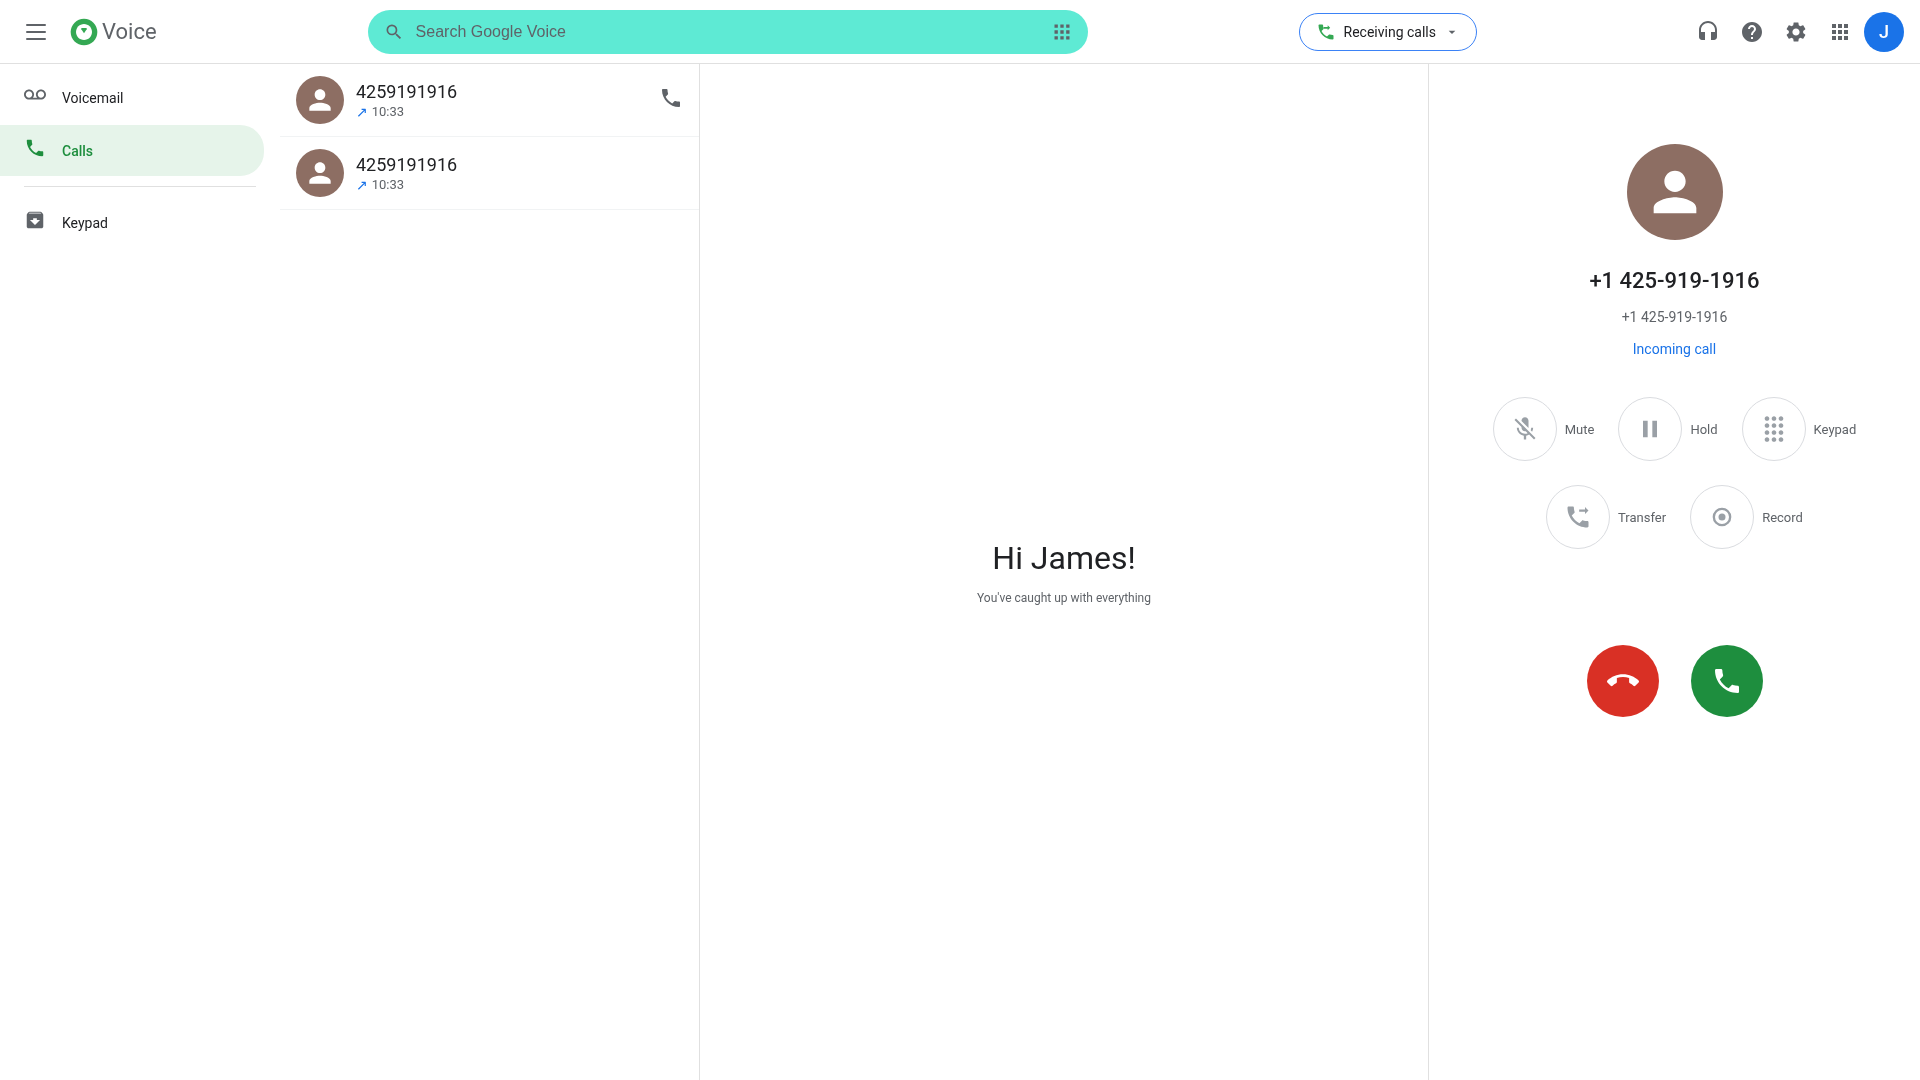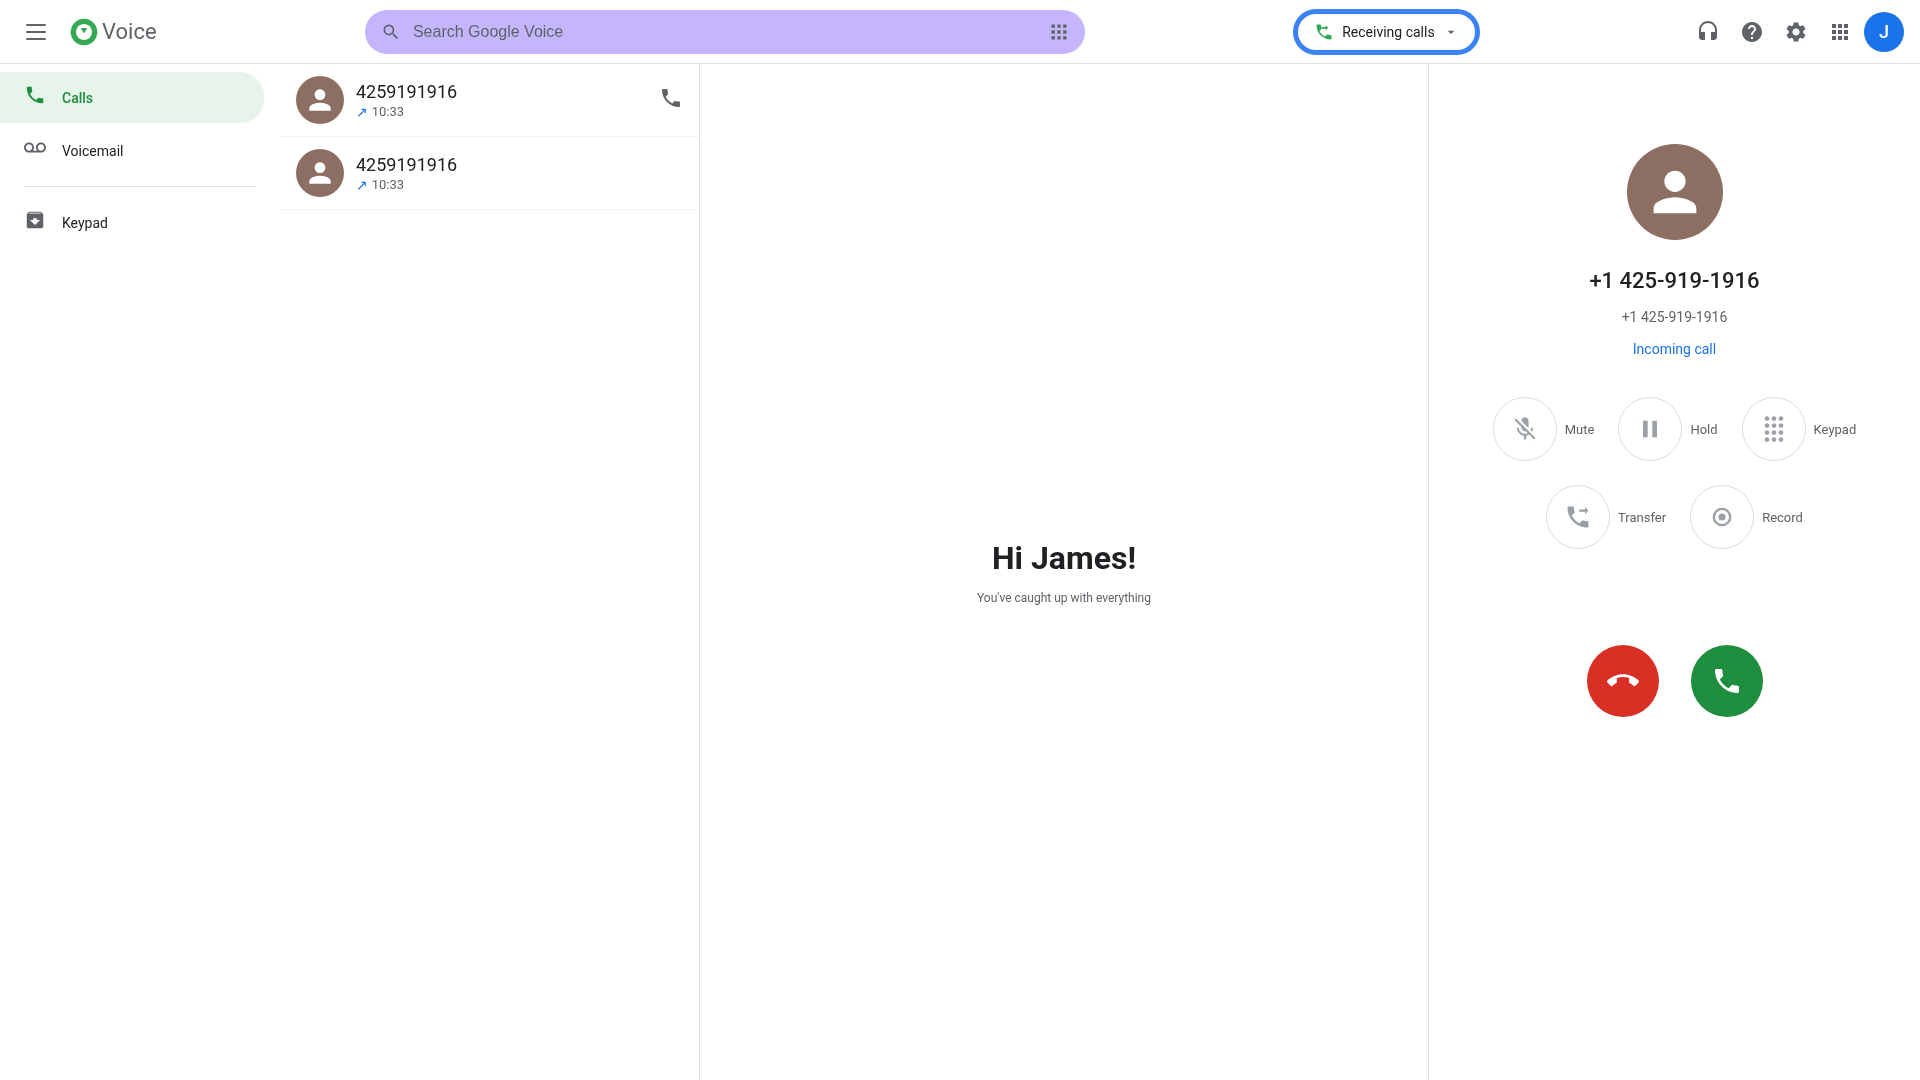--- a/index.html
+++ b/index.html
@@ -9,31 +9,31 @@
     .header {
       display: flex; align-items: center; padding: 0 16px; height: 64px;
       border-bottom: 1px solid #e0e0e0; background: #fff; z-index: 10;
       gap: 12px;
     }
     .header-menu-icon { width: 40px; height: 40px; display: flex; align-items: center; justify-content: center; cursor: pointer; border-radius: 50%; }
     .header-logo { display: flex; align-items: center; gap: 2px; text-decoration: none; }
     .header-logo-text { font-size: 22px; color: #5f6368; font-weight: 400; }
     .search-bar {
       flex: 1; max-width: 720px; height: 44px; border-radius: 24px;
-      background: #c4b5fd; border: none; display: flex; align-items: center;
+      background: #5eead4; border: none; display: flex; align-items: center;
       padding: 0 16px; gap: 12px; margin: 0 auto;
     }
     .search-bar input {
       border: none; background: transparent; outline: none; font-size: 16px;
       color: #202124; flex: 1;
     }
     .search-bar input::placeholder { color: #5f6368; }
     .receiving-calls-btn {
       display: flex; align-items: center; gap: 8px; padding: 8px 16px;
-      border: 5px solid #3b82f6; border-radius: 24px; cursor: pointer;
+      border: 1px solid #3b82f6; border-radius: 24px; cursor: pointer;
       font-size: 14px; color: #202124; background: #fff;
     }
     .header-icons { display: flex; align-items: center; gap: 4px; margin-left: auto; }
     .header-icon-btn {
       width: 40px; height: 40px; border-radius: 50%; display: flex;
       align-items: center; justify-content: center; cursor: pointer; color: #5f6368;
     }
     .avatar {
       width: 40px; height: 40px; border-radius: 50%; background: #1a73e8;
       display: flex; align-items: center; justify-content: center;
@@ -77,21 +77,21 @@
     .call-number { font-size: 18px; color: #202124; font-weight: 400; }
     .call-meta { display: flex; align-items: center; gap: 4px; margin-top: 2px; }
     .call-arrow { color: #1a73e8; font-size: 14px; }
     .call-time { font-size: 13px; color: #5f6368; }
 
     
     .middle-panel {
       flex: 1; display: flex; align-items: center; justify-content: center;
       flex-direction: column; gap: 8px;
     }
-    .greeting { font-size: 32px; color: #202124; font-weight: 700; }
+    .greeting { font-size: 32px; color: #202124; font-weight: 400; }
     .subtext { font-size: 12px; color: #5f6368; margin-top: 6px; }
 
     
     .right-panel {
       width: 492px; border-left: 1px solid #e0e0e0; display: flex;
       flex-direction: column; align-items: center; padding: 32px 24px 40px;
       gap: 16px;
     }
     .caller-avatar {
       width: 96px; height: 96px; border-radius: 50%; background: #8d6e63;
@@ -197,35 +197,35 @@
         <path d="M4 8h4V4H4v4zm6 12h4v-4h-4v4zm-6 0h4v-4H4v4zm0-6h4v-4H4v4zm6 0h4v-4h-4v4zm6-10v4h4V4h-4zm-6 4h4V4h-4v4zm6 6h4v-4h-4v4zm0 6h4v-4h-4v4z"></path>
       </svg>
     </div>
     <div class="avatar">J</div>
   </div>
 </div>
 
 <div class="main">
 
   <div class="sidebar">
+    <div class="sidebar-item">
+      <span class="icon">
+        <svg width="22" height="22" viewBox="0 0 24 24" fill="#5f6368">
+          <path d="M18.5 6C15.46 6 13 8.46 13 11.5c0 1.33.47 2.55 1.26 3.5H9.74c.79-.95 1.26-2.17 1.26-3.5C11 8.46 8.54 6 5.5 6S0 8.46 0 11.5 2.46 17 5.5 17H18.5c3.04 0 5.5-2.46 5.5-5.5S21.54 6 18.5 6zm-13 9C3.57 15 2 13.43 2 11.5S3.57 8 5.5 8 9 9.57 9 11.5 7.43 15 5.5 15zm13 0c-1.93 0-3.5-1.57-3.5-3.5S16.57 8 18.5 8 22 9.57 22 11.5 20.43 15 18.5 15z"></path>
+        </svg>
+      </span>
+      <span>Voicemail</span>
+    </div>
     <div class="sidebar-item active">
       <span class="icon">
         <svg width="22" height="22" viewBox="0 0 24 24" fill="#1e8e3e">
           <path d="M6.62 10.79c1.44 2.83 3.76 5.14 6.59 6.59l2.2-2.2c.27-.27.67-.36 1.02-.24 1.12.37 2.33.57 3.57.57.55 0 1 .45 1 1V20c0 .55-.45 1-1 1-9.39 0-17-7.61-17-17 0-.55.45-1 1-1h3.5c.55 0 1 .45 1 1 0 1.25.2 2.45.57 3.57.11.35.03.74-.25 1.02l-2.2 2.2z"></path>
         </svg>
       </span>
       <span>Calls</span>
-    </div>
-    <div class="sidebar-item">
-      <span class="icon">
-        <svg width="22" height="22" viewBox="0 0 24 24" fill="#5f6368">
-          <path d="M18.5 6C15.46 6 13 8.46 13 11.5c0 1.33.47 2.55 1.26 3.5H9.74c.79-.95 1.26-2.17 1.26-3.5C11 8.46 8.54 6 5.5 6S0 8.46 0 11.5 2.46 17 5.5 17H18.5c3.04 0 5.5-2.46 5.5-5.5S21.54 6 18.5 6zm-13 9C3.57 15 2 13.43 2 11.5S3.57 8 5.5 8 9 9.57 9 11.5 7.43 15 5.5 15zm13 0c-1.93 0-3.5-1.57-3.5-3.5S16.57 8 18.5 8 22 9.57 22 11.5 20.43 15 18.5 15z"></path>
-        </svg>
-      </span>
-      <span>Voicemail</span>
     </div>
     <div class="sidebar-divider"></div>
     <div class="sidebar-item">
       <span class="icon">
         <svg width="22" height="22" viewBox="0 0 24 24" fill="#5f6368">
           <path d="M20.54 5.23l-1.39-1.68C18.88 3.21 18.47 3 18 3H6c-.47 0-.88.21-1.16.55L3.46 5.23C3.17 5.57 3 6.02 3 6.5V19c0 1.1.9 2 2 2h14c1.1 0 2-.9 2-2V6.5c0-.48-.17-.93-.46-1.27zM12 17.5L6.5 12H10v-2h4v2h3.5L12 17.5zM5.12 5l.81-1h12l.94 1H5.12z"></path>
         </svg>
       </span>
       <span>Keypad</span>
     </div>

